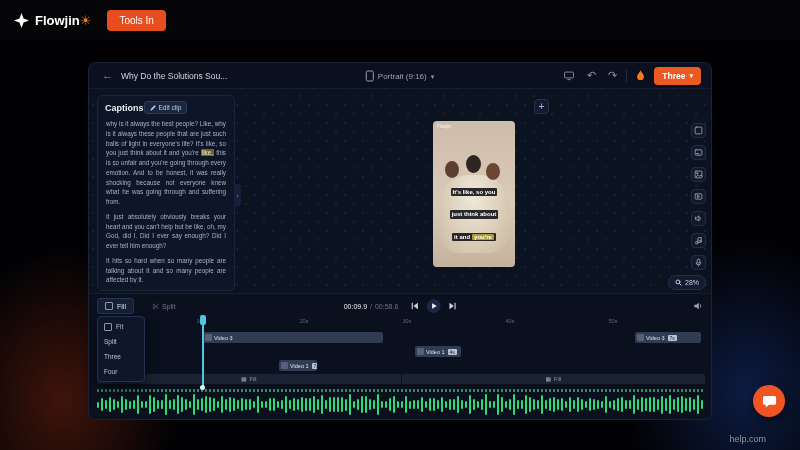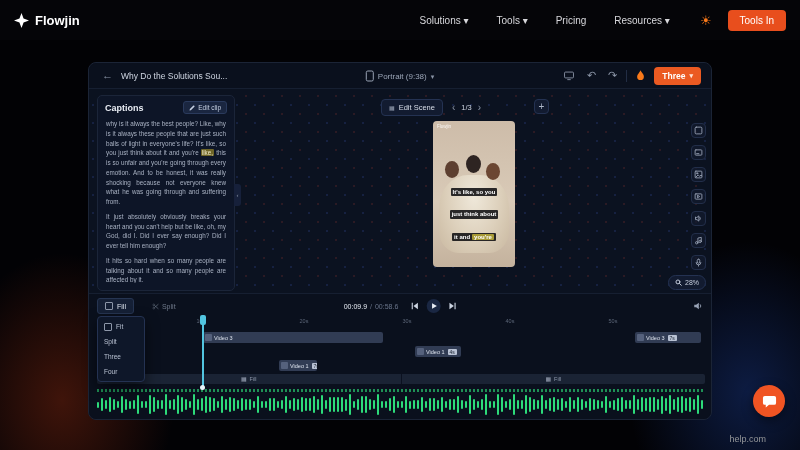--- a/index.html
+++ b/index.html
@@ -37,21 +37,21 @@
   .phone-ic{width:6px;height:9px;border:1px solid #9aa4b6;border-radius:2px;display:inline-block;}
   .caret{font-size:7px;color:#8a94a6;line-height:1;}
   .ed-actions{margin-left:auto;display:flex;align-items:center;gap:6px;}
   .vdiv{width:1px;height:12px;background:#222d44;}
   .export{display:flex;align-items:center;gap:4px;background:#eb5a22;color:#fff;border:none;
     border-radius:4px;font-size:8.5px;font-weight:bold;padding:4px 8px;cursor:pointer;font-family:inherit;}
   .export .caret{color:#ffe3d4;}
   
   .captions-panel{position:absolute;left:8px;top:32px;width:138px;height:196px;background:#0d1527;
     border:1px solid #1b2539;border-radius:5px;box-sizing:border-box;z-index:3;}
-  .cap-head{display:flex;align-items:center;justify-content:space-between;padding:5px 7px 3px;}
+  .cap-head{display:flex;align-items:center;justify-content:flex-start;padding:5px 7px 3px;}
   .cap-title{color:#e8ecf3;font-size:9px;font-weight:bold;}
   .edit-clip{display:flex;align-items:center;gap:3px;background:#1a2640;border:1px solid #2a3a5c;
     border-radius:3px;color:#c6d0e2;font-size:6.5px;padding:2px 5px;cursor:pointer;font-family:inherit;}
   .edit-clip svg{width:6px;height:6px;fill:#c6d0e2;}
   .cap-body{padding:2px 8px;font-size:6.3px;line-height:1.55;color:#a9b2c3;text-align:justify;
     height:162px;overflow:hidden;cursor:text;}
   .cap-body p{margin:0 0 5px;}
   .hl{background:#6e6527;color:#efe9c8;border-radius:1px;padding:0 1px;}
   .collapse-tab{position:absolute;right:-7px;top:88px;width:7px;height:22px;background:#16203a;
     border-radius:0 3px 3px 0;color:#8d97a9;font-size:6px;display:flex;align-items:center;
@@ -150,38 +150,32 @@
 
 <div class="stage">
 
   <header class="nav">
     <div class="brand">
       <svg viewBox="0 0 16 16">
           <path d="M8 0l2.2 5.8L16 8l-5.8 2.2L8 16 5.8 10.2 0 8l5.8-2.2z"></path>
         </svg>
       <span>Flowjin</span>
     </div>
-    <nav class="nav-links">
-        <span class="nav-link">Solutions ▾</span>
-        <span class="nav-link">Tools ▾</span>
-        <span class="nav-link">Pricing</span>
-        <span class="nav-link">Resources ▾</span>
-      </nav>
     <span class="sun">☀</span>
     <button class="signin">Tools In</button>
   </header>
 
   <div class="editor">
 
     <div class="ed-topbar">
       <button class="icon-btn">←</button>
       <span class="ed-title">Why Do the Solutions Sou...</span>
       <div class="aspect">
         <span class="phone-ic"></span>
-        <span>Portrait (9:38)</span>
+        <span>Portrait (9:16)</span>
         <span class="caret">▾</span>
       </div>
       <div class="ed-actions">
         <button class="icon-btn">
           <svg width="12" height="11" viewBox="0 0 16 16">
               <rect x="1.5" y="3" width="13" height="8.5" rx="1.5" stroke="#8d97a9" fill="none" stroke-width="1.3"></rect>
               <path d="M5.5 14h5" stroke="#8d97a9" stroke-width="1.3"></path>
             </svg>
         </button>
         <button class="icon-btn">↶</button>
@@ -210,31 +204,20 @@
         </button>
       </div>
       <div class="cap-body">
         <p><span>why is it always the best people? Like, why is it always these people that are just such balls of light in everyone's life? It's like, so you just think about it and you're </span><span class="hl">like,</span><span> this is so unfair and you're going through every emotion. And to be honest, it was really shocking because not everyone knew what he was going through and suffering from.</span></p>
         <p>It just absolutely obviously breaks your heart and you can't help but be like, oh, my God, did I. Did I ever say enough? Did I ever tell him enough?</p>
         <p>It hits so hard when so many people are talking about it and so many people are affected by it.</p>
       </div>
       <span class="collapse-tab">‹</span>
     </aside>
 
-    <div class="scene-header">
-      <button class="edit-scene">
-        <span class="gicon">▦</span>
-        <span>Edit Scene</span>
-      </button>
-      <div class="scene-nav">
-        <button class="arrow-btn">‹</button>
-        <span class="scene-page">1/3</span>
-        <button class="arrow-btn">›</button>
-      </div>
-    </div>
     <button class="add-scene">+</button>
 
     <div class="video">
       <div class="bodies"></div>
       <div class="head h1"></div>
       <div class="head h2"></div>
       <div class="head h3"></div>
       <span class="vid-mark">Flowjin</span>
       <div class="vid-cap">
         <div><span class="cap-line">It's like, so you</span></div>

